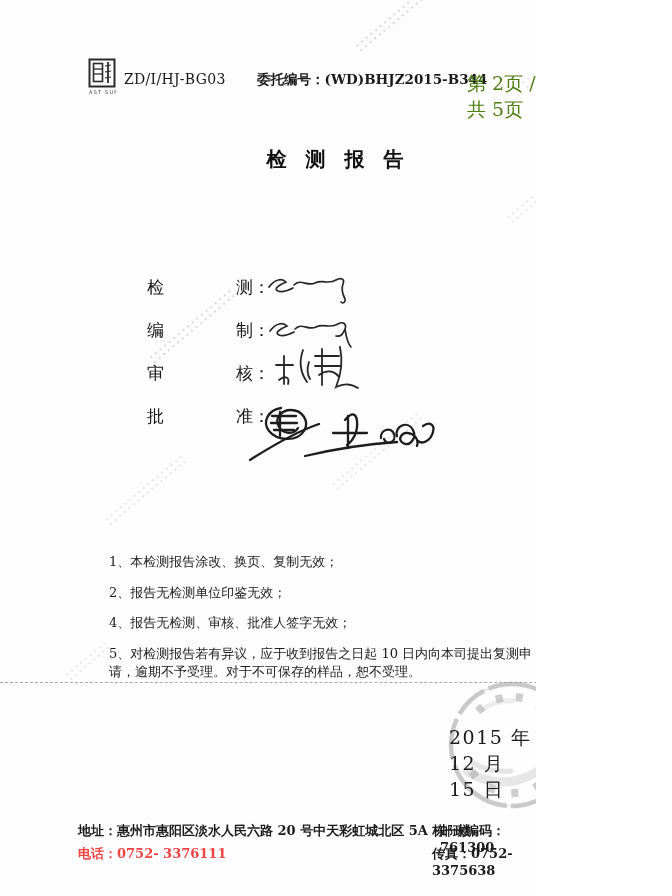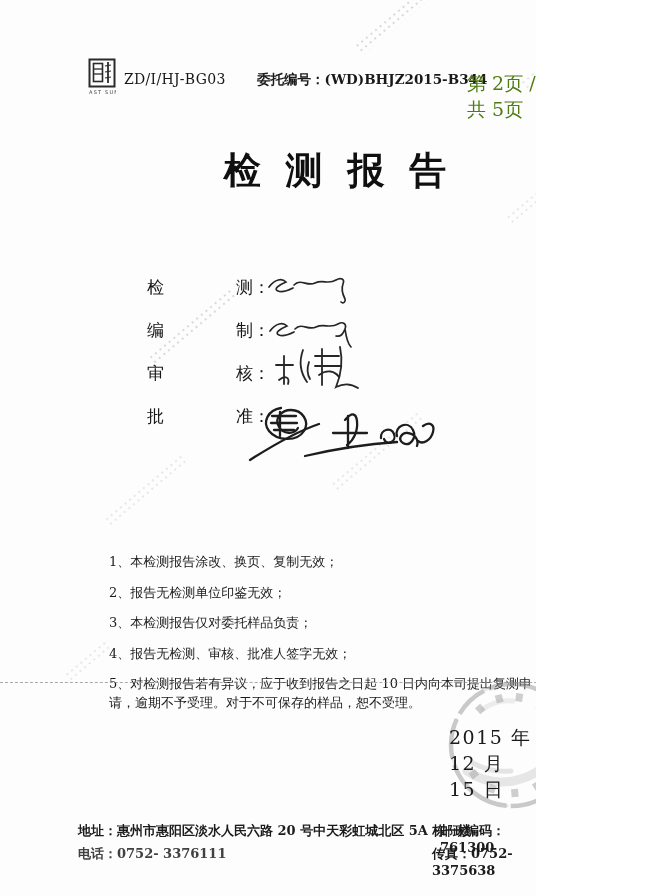--- a/index.html
+++ b/index.html
@@ -9,21 +9,21 @@
   
   .streak{position:absolute;opacity:.45;background-image:radial-gradient(circle,#adadad .9px,transparent 1.1px);background-size:6px 6px;transform:rotate(-40deg);}
   .streak.light{opacity:.28;}
 
   
   .hdr-logo{position:absolute;left:88px;top:58px;width:28px;height:40px;}
   .hdr-code{position:absolute;left:124px;top:71px;font-size:14px;letter-spacing:.3px;color:#161616;}
   .hdr-commission{position:absolute;left:257px;top:71px;font-size:13.5px;font-weight:600;color:#191919;text-align:right;}
   .hdr-page{position:absolute;left:467px;top:71px;font-size:19px;font-weight:400;color:#4d7c0f;}
 
-  .title{position:absolute;left:0;top:146px;width:672px;text-align:center;font-size:37px;font-weight:bold;color:#0f0f0f;word-spacing:8px;letter-spacing:2px;}
+  .title{position:absolute;left:0;top:146px;width:672px;text-align:center;font-size:20px;font-weight:bold;color:#0f0f0f;word-spacing:8px;letter-spacing:2px;}
 
   
   .sig-row{position:absolute;left:0;width:672px;height:30px;}
   .sig-left{position:absolute;left:147px;top:0;font-size:17px;color:#171717;}
   .sig-right{position:absolute;left:236px;top:0;font-size:17px;color:#171717;}
   .sig-svg{position:absolute;}
 
   
   .statement{position:absolute;left:97px;top:541px;width:490px;font-size:13px;line-height:18.5px;color:#1b1b1b;}
   .stmt-flex{display:flex;}
@@ -32,21 +32,21 @@
   .stmt-item{margin:12px;}
 
   .divider{position:absolute;left:0;top:682px;width:672px;border-top:1px dashed #8e8e8e;opacity:.75;}
 
   .stamp{position:absolute;left:443px;top:679px;width:140px;height:132px;opacity:.85;}
   .date{position:absolute;left:449px;top:725px;font-size:19px;letter-spacing:1.5px;color:#1a1a1a;}
 
   
   .ft-address{position:absolute;left:78px;top:822px;font-size:13px;font-weight:600;color:#1b1b1b;}
   .ft-postal{position:absolute;left:440px;top:822px;font-size:13px;font-weight:600;color:#1b1b1b;}
-  .ft-phone{position:absolute;left:78px;top:845px;font-size:13px;font-weight:600;color:#404040;}
+  .ft-phone{position:absolute;left:78px;top:845px;font-size:13px;font-weight:600;color:#ef4444;}
   .ft-fax{position:absolute;left:432px;top:845px;font-size:13px;font-weight:600;color:#1b1b1b;}
 </style>
 </head>
 <body>
 
 <div class="page">
 
   <div class="streak" style="left:345px;top:8px;width:110px;height:14px;"></div>
   <div class="streak light" style="left:515px;top:58px;width:70px;height:12px;"></div>
   <div class="streak light" style="left:500px;top:192px;width:72px;height:12px;"></div>
@@ -123,21 +123,20 @@
       <path d="M176,30 c7,-5 12,-1 10,6 c-2,8 -10,13 -15,9"></path>
       <path d="M58,60 c30,-7 62,-12 92,-14"></path>
     </g>
   </svg>
 
   <div class="statement">
     <div class="stmt-flex">
       <div class="stmt-items">
         <p class="stmt-item">1、本检测报告涂改、换页、复制无效；</p>
         <p class="stmt-item">2、报告无检测单位印鉴无效；</p>
-        <p class="stmt-item">3、本检测报告仅对委托样品负责；</p>
         <p class="stmt-item">4、报告无检测、审核、批准人签字无效；</p>
         <p class="stmt-item">5、对检测报告若有异议，应于收到报告之日起 10 日内向本司提出复测申请，逾期不予受理。对于不可保存的样品，恕不受理。</p>
       </div>
     </div>
   </div>
 
   <div class="divider"></div>
 
   <svg class="stamp" viewBox="0 0 140 132">
     <g stroke="#8f8f8f" fill="none" opacity="0.55">

